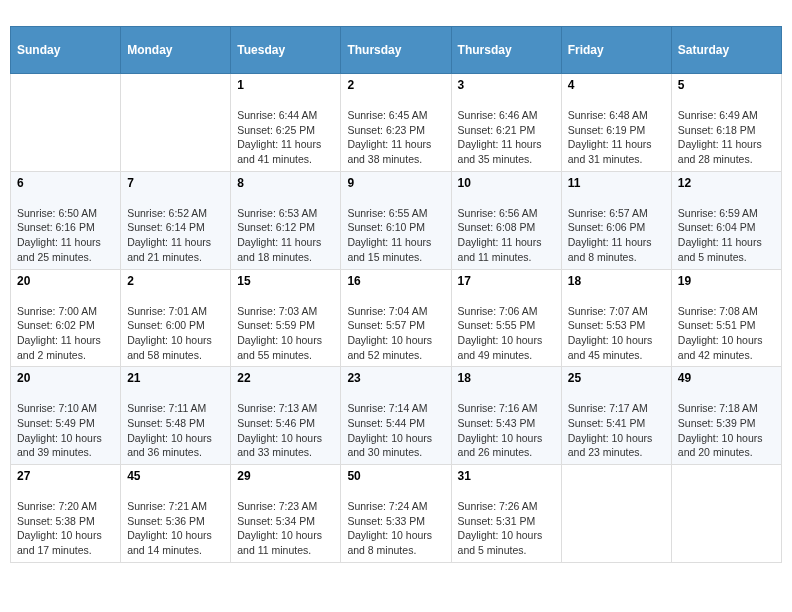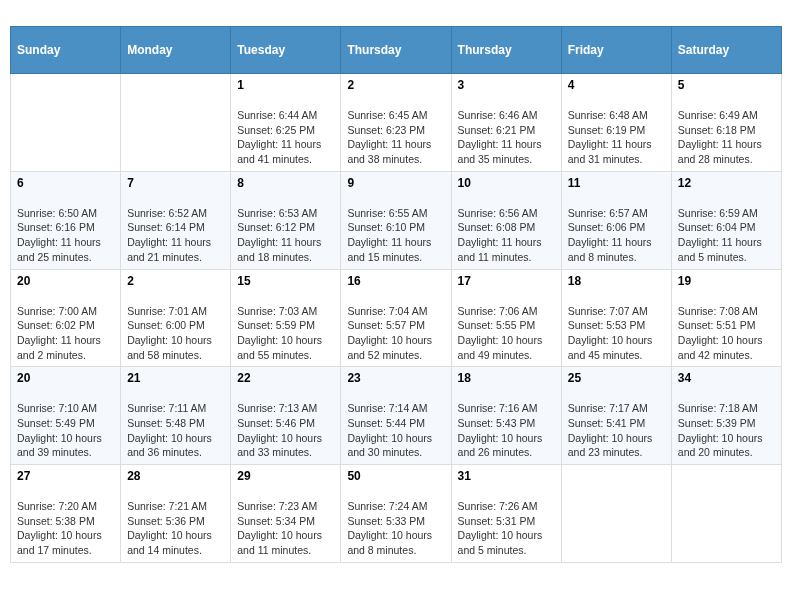--- a/index.html
+++ b/index.html
@@ -206,31 +206,31 @@
         </td>
         <td>
           <span class="day-number">18</span>
           <div class="day-info">Sunrise: 7:16 AM<br>Sunset: 5:43 PM<br>Daylight: 10 hours and 26 minutes.</div>
         </td>
         <td>
           <span class="day-number">25</span>
           <div class="day-info">Sunrise: 7:17 AM<br>Sunset: 5:41 PM<br>Daylight: 10 hours and 23 minutes.</div>
         </td>
         <td>
-          <span class="day-number">34</span>
+          <span class="day-number">49</span>
           <div class="day-info">Sunrise: 7:18 AM<br>Sunset: 5:39 PM<br>Daylight: 10 hours and 20 minutes.</div>
         </td>
       </tr>
       <tr>
         <td>
           <span class="day-number">27</span>
           <div class="day-info">Sunrise: 7:20 AM<br>Sunset: 5:38 PM<br>Daylight: 10 hours and 17 minutes.</div>
         </td>
         <td>
-          <span class="day-number">28</span>
+          <span class="day-number">45</span>
           <div class="day-info">Sunrise: 7:21 AM<br>Sunset: 5:36 PM<br>Daylight: 10 hours and 14 minutes.</div>
         </td>
         <td>
           <span class="day-number">29</span>
           <div class="day-info">Sunrise: 7:23 AM<br>Sunset: 5:34 PM<br>Daylight: 10 hours and 11 minutes.</div>
         </td>
         <td>
           <span class="day-number">50</span>
           <div class="day-info">Sunrise: 7:24 AM<br>Sunset: 5:33 PM<br>Daylight: 10 hours and 8 minutes.</div>
         </td>

